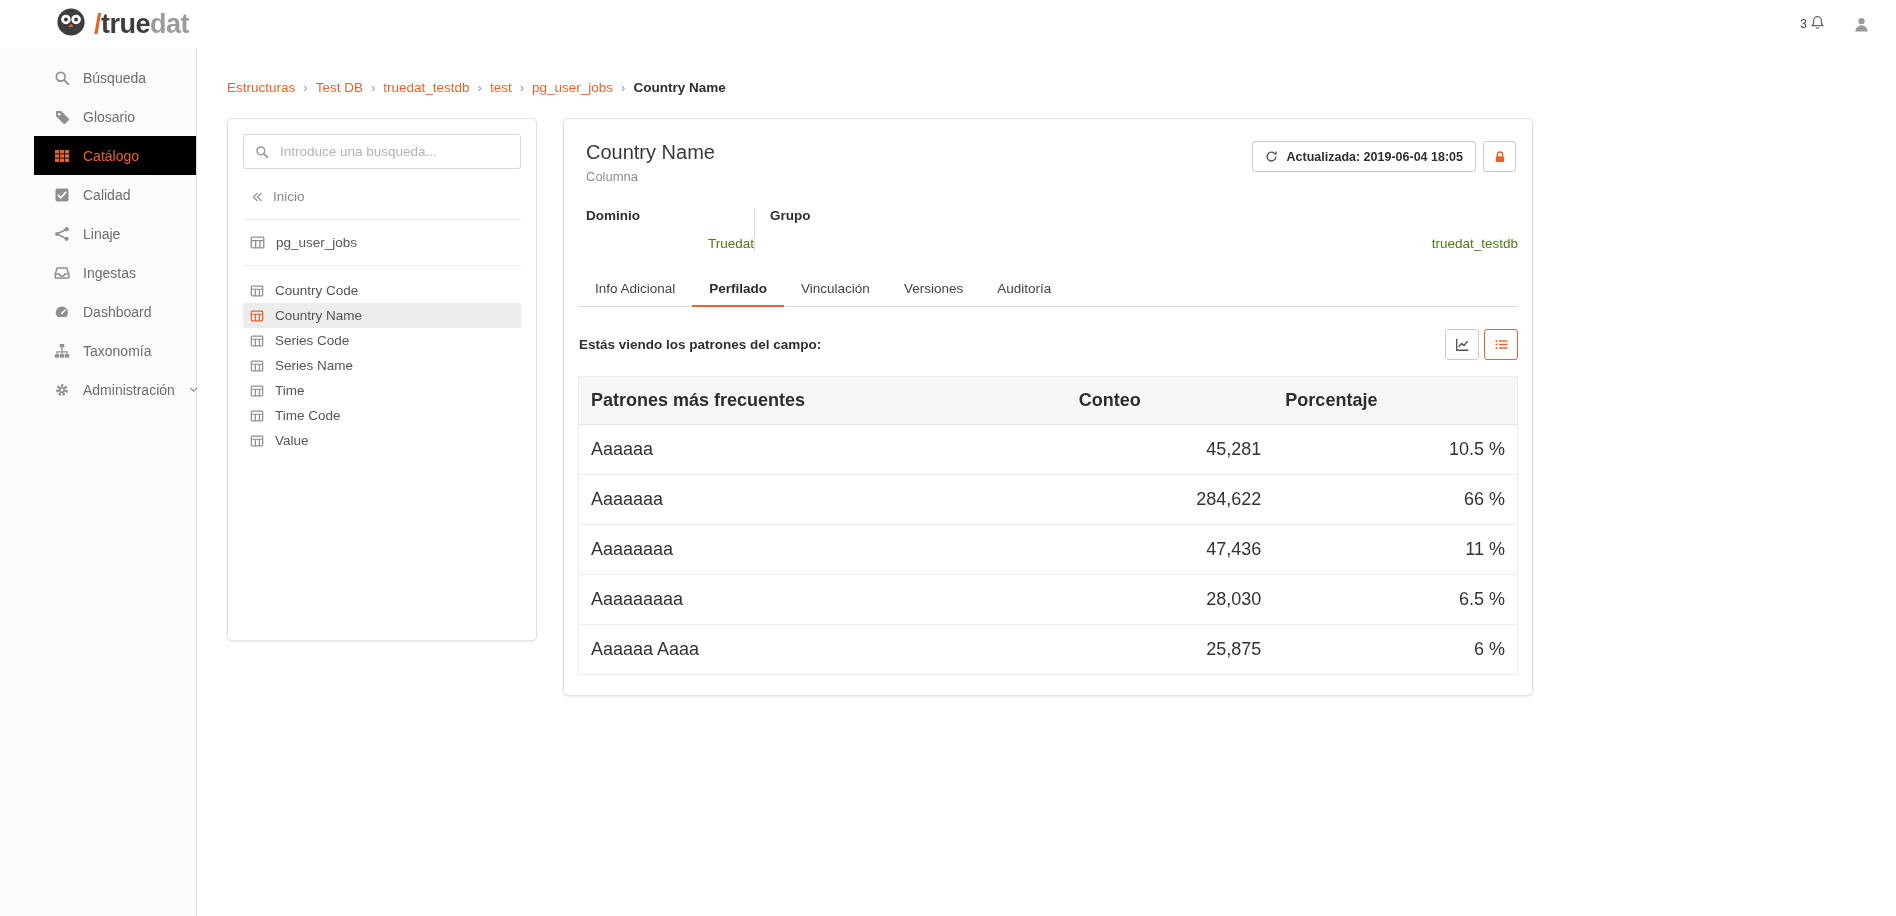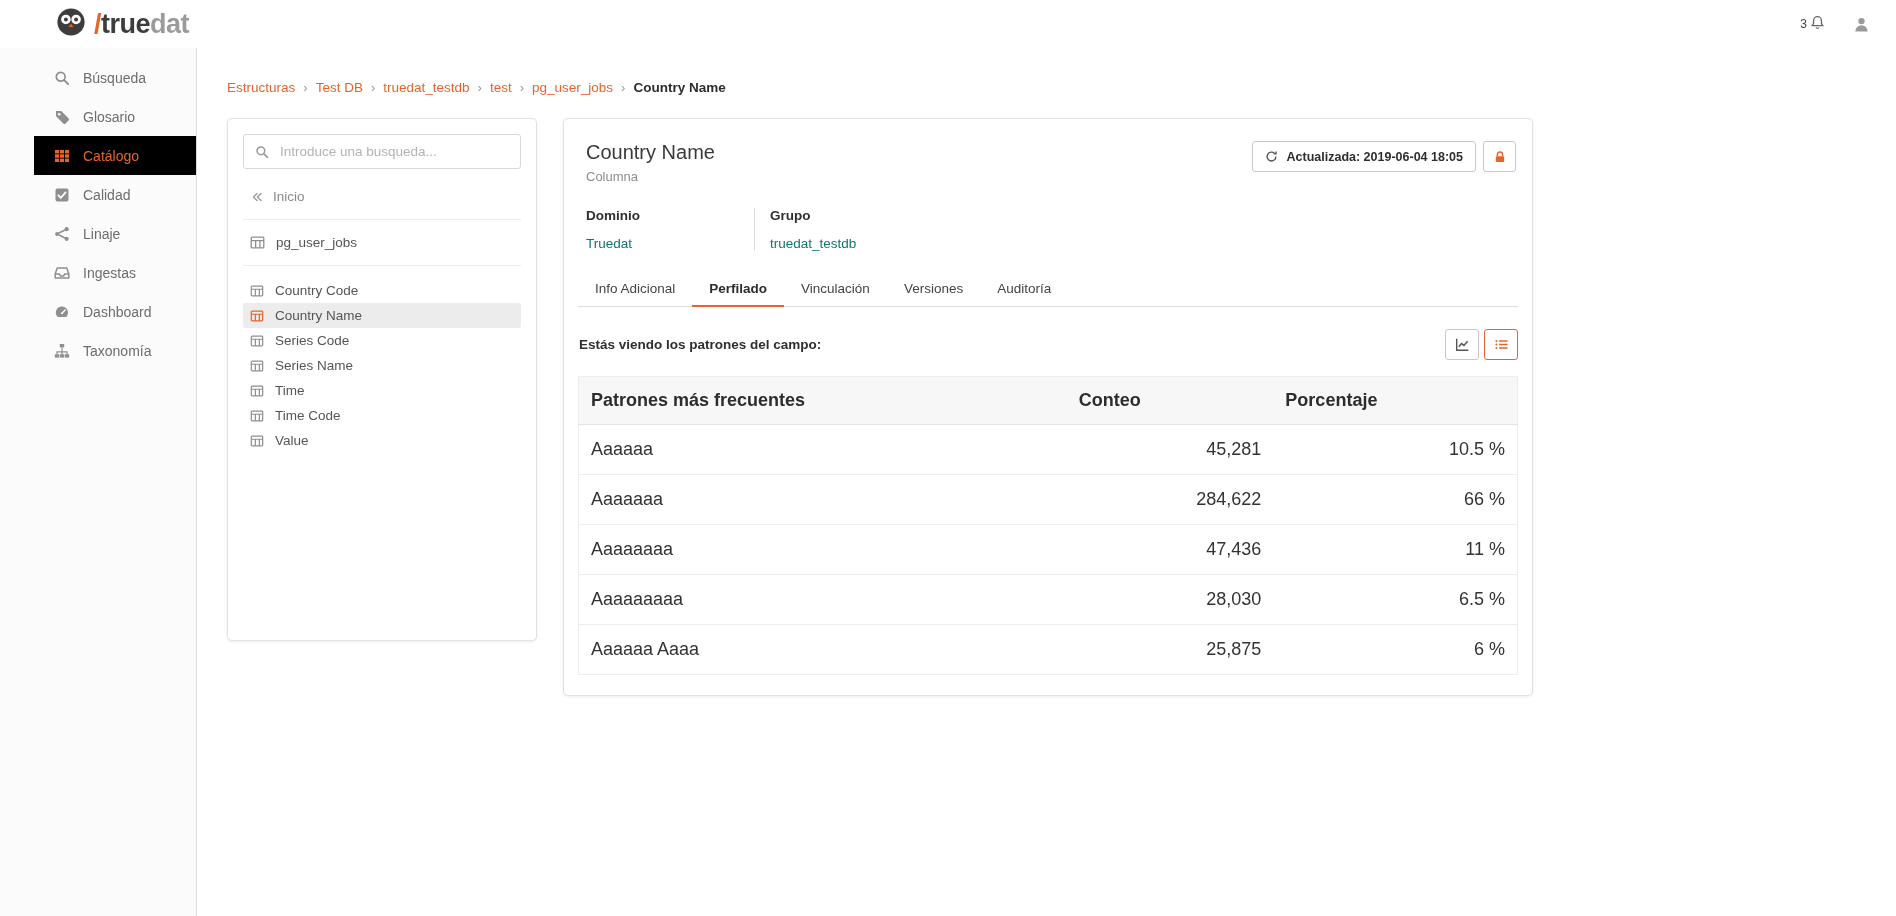--- a/index.html
+++ b/index.html
@@ -113,21 +113,21 @@
     width: 33px; height: 31px; border: 1px solid #c9c9c9; border-radius: 3px;
     background: #fff; display: flex; align-items: center; justify-content: center; cursor: pointer;
   }
   .lock-btn .icn { width: 14px; height: 14px; color: #e8632c; }
   .lock-btn .icn svg { width: 14px; height: 14px; display: block; }
 
   .info-row { display: flex; margin-top: 24px; padding-left: 8px; }
   .info-col-1 { width: 168px; }
   .info-col-2 { border-left: 1px solid #dcdcdc; padding-left: 15px; flex: 1; }
   .info-label { font-size: 13.5px; font-weight: bold; color: #2f2f2f; }
-  .info-value { font-size: 13.5px; color: #0f766e; margin-top: 13px; }
+  .info-value { font-size: 13.5px; color: #4d7c0f; margin-top: 13px; text-align: right; }
 
   .tabs { display: flex; border-bottom: 1px solid #dcdcdc; margin-top: 20px; }
   .tab { padding: 10px 17px 9px; font-size: 13.5px; color: #444; cursor: pointer; }
   .tab.active { font-weight: bold; color: #2d2d2d; border-bottom: 2px solid #e8632c; margin-bottom: -1px; }
 
   .pattern-bar { display: flex; justify-content: space-between; align-items: center; margin-top: 22px; padding-left: 1px; font-weight: bold; }
   .pattern-intro { font-size: 13.5px; color: #2f2f2f; }
   .view-toggle { display: flex; gap: 5px; }
   .toggle-btn {
     width: 34px; height: 31px; border: 1px solid #c9c9c9; border-radius: 3px; background: #fff;
@@ -282,20 +282,35 @@
               <rect x="0.8" y="11.2" width="4.4" height="3.4"></rect>
               <rect x="5.8" y="11.2" width="4.4" height="3.4"></rect>
               <rect x="10.8" y="11.2" width="4.4" height="3.4"></rect>
             </g>
             <path d="M8 4.4v2.4M3 11.2V8.8h10v2.4M8 6.8v4.4" fill="none" stroke="currentColor" stroke-width="1.2"></path>
           </svg>
       </span>
       <span>Taxonomía</span>
     </div>
 
+    <div class="side-item">
+      <span class="icn">
+        <svg viewBox="0 0 16 16">
+            <circle cx="8" cy="8" r="4.4" fill="none" stroke="currentColor" stroke-width="2.8" stroke-dasharray="2.3 1.55"></circle>
+            <circle cx="8" cy="8" r="3" fill="currentColor"></circle>
+            <circle cx="8" cy="8" r="1.4" fill="#fbfbfb"></circle>
+          </svg>
+      </span>
+      <span>Administración</span>
+      <span class="chev">
+        <svg viewBox="0 0 16 16">
+            <path d="M3.5 6l4.5 4.5L12.5 6" fill="none" stroke="currentColor" stroke-width="1.8" stroke-linecap="round"></path>
+          </svg>
+      </span>
+    </div>
   </div>
 
   <div class="main">
 
     <div class="breadcrumb">
       <a>Estructuras</a><span class="sep">›</span><a>Test DB</a><span class="sep">›</span><a>truedat_testdb</a><span class="sep">›</span><a>test</a><span class="sep">›</span><a>pg_user_jobs</a><span class="sep">›</span><span class="current">Country Name</span>
     </div>
 
     <div class="cards">
 

